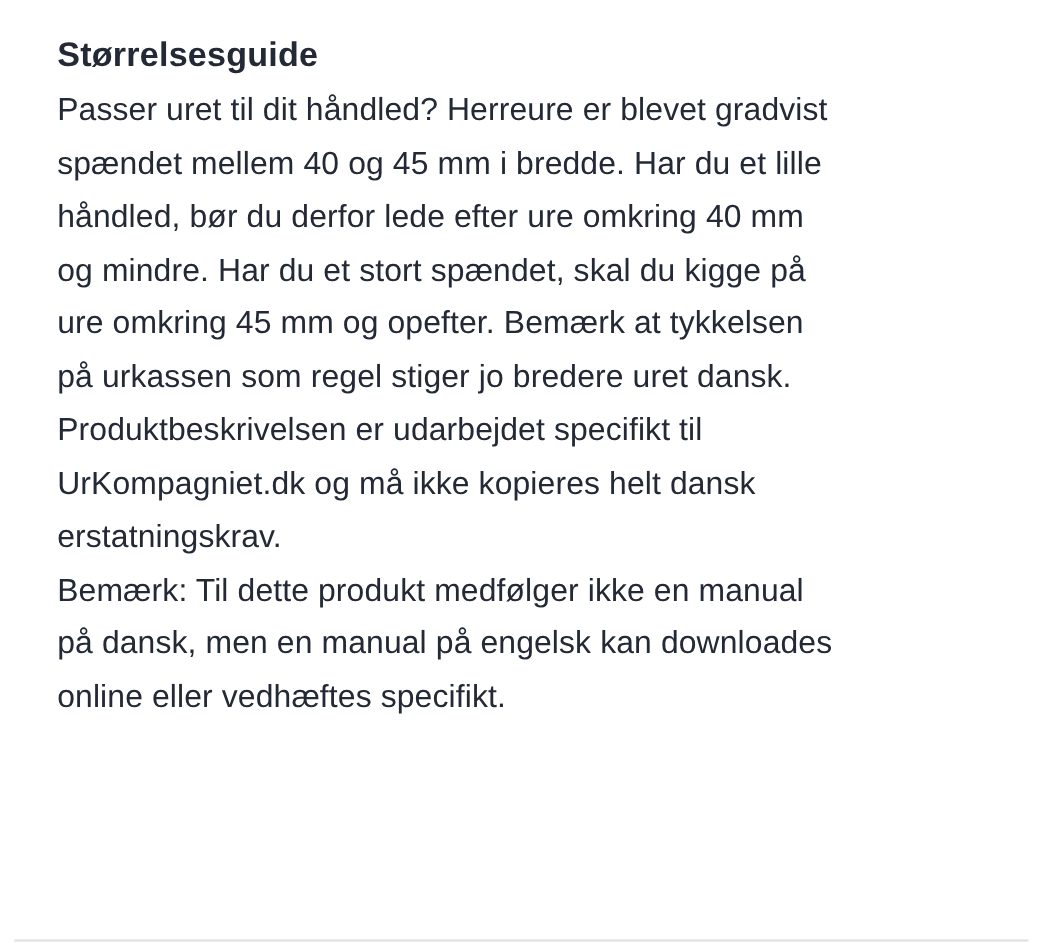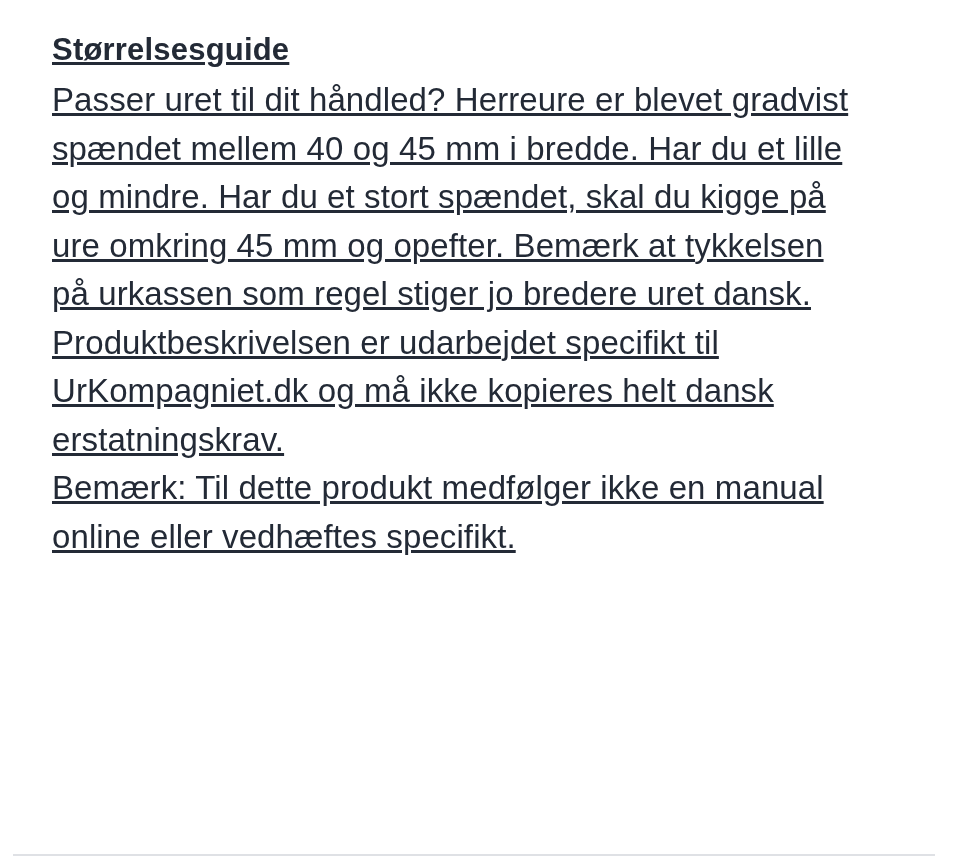--- a/index.html
+++ b/index.html
@@ -13,31 +13,30 @@
       overflow: hidden;
       position: relative;
       font-family: "Liberation Sans", "DejaVu Sans", sans-serif;
       color: #232a36;
     }
     .content {
       position: absolute;
       left: 52px;
       top: 30px;
       width: 880px;
-      text-decoration: underline;
     }
     .section-title {
       font-size: 31px;
       font-weight: 700;
       line-height: 40px;
       margin: 0;
       letter-spacing: 0.2px;
     }
     .para {
-      font-size: 33px;
+      font-size: 29px;
       line-height: 48.5px;
       margin: 0;
       letter-spacing: 0.1px;
     }
     .para-1 { margin-top: 6px; }
     .para-2 { }
     .para-3 { }
     .line { display: block; white-space: nowrap; }
     .underline { text-decoration: underline; text-underline-offset: 4px; text-decoration-thickness: 2px; }
     .divider {
@@ -51,30 +50,32 @@
   </style>
 </head>
 <body>
 
 <div class="content">
   <h2 class="section-title">Størrelsesguide</h2>
 
   <p class="para para-1">
     <span class="line">Passer uret til dit håndled? Herreure er blevet gradvist</span>
     <span class="line">spændet mellem 40 og 45 mm i bredde. Har du et lille</span>
+    <span class="line">håndled, bør du derfor lede efter ure omkring 40 mm</span>
     <span class="line">og mindre. Har du et stort spændet, skal du kigge på</span>
     <span class="line">ure omkring 45 mm og opefter. Bemærk at tykkelsen</span>
     <span class="line">på urkassen som regel stiger jo bredere uret dansk.</span>
   </p>
 
   <p class="para para-2">
     <span class="line">Produktbeskrivelsen er udarbejdet specifikt til</span>
     <span class="line">UrKompagniet.dk og må ikke kopieres helt dansk</span>
     <span class="line">erstatningskrav.</span>
   </p>
 
   <p class="para para-3">
     <span class="line">Bemærk: Til dette produkt medfølger ikke en manual</span>
+    <span class="line">på dansk, men en manual på engelsk kan downloades</span>
     <span class="line">online eller vedhæftes specifikt.</span>
   </p>
 </div>
 
 <div class="divider"></div>
 
 </body></html>

